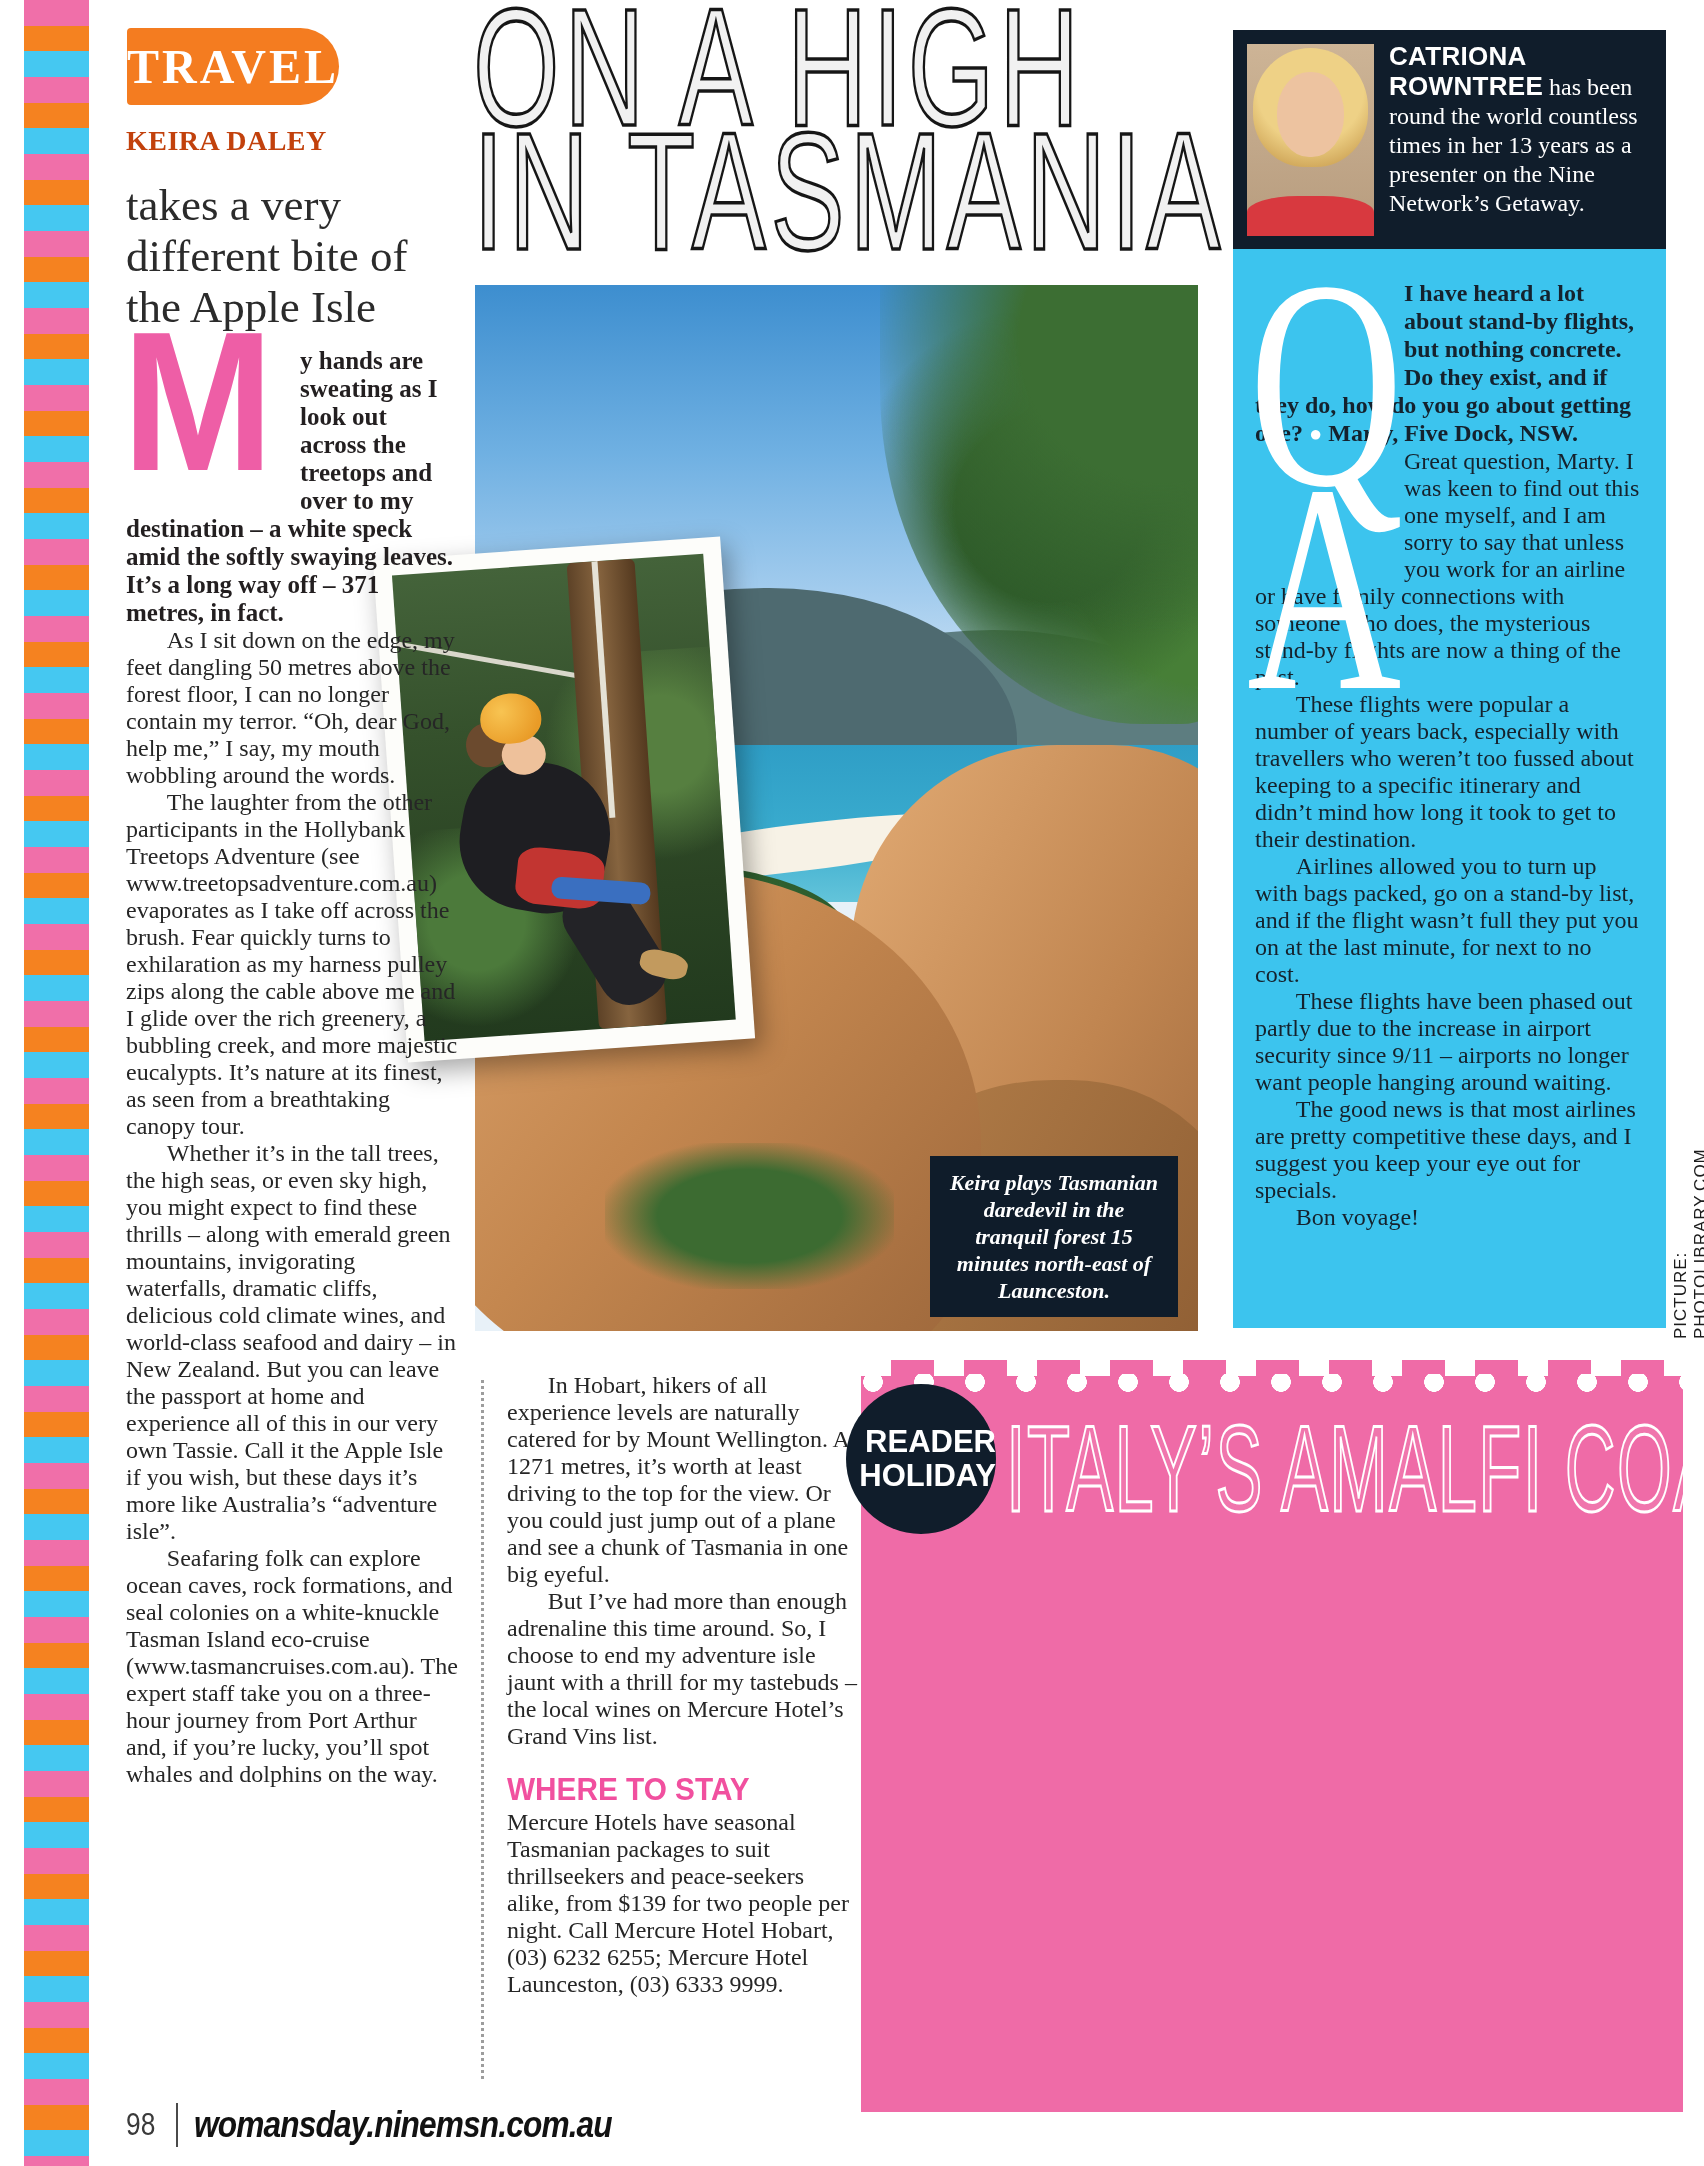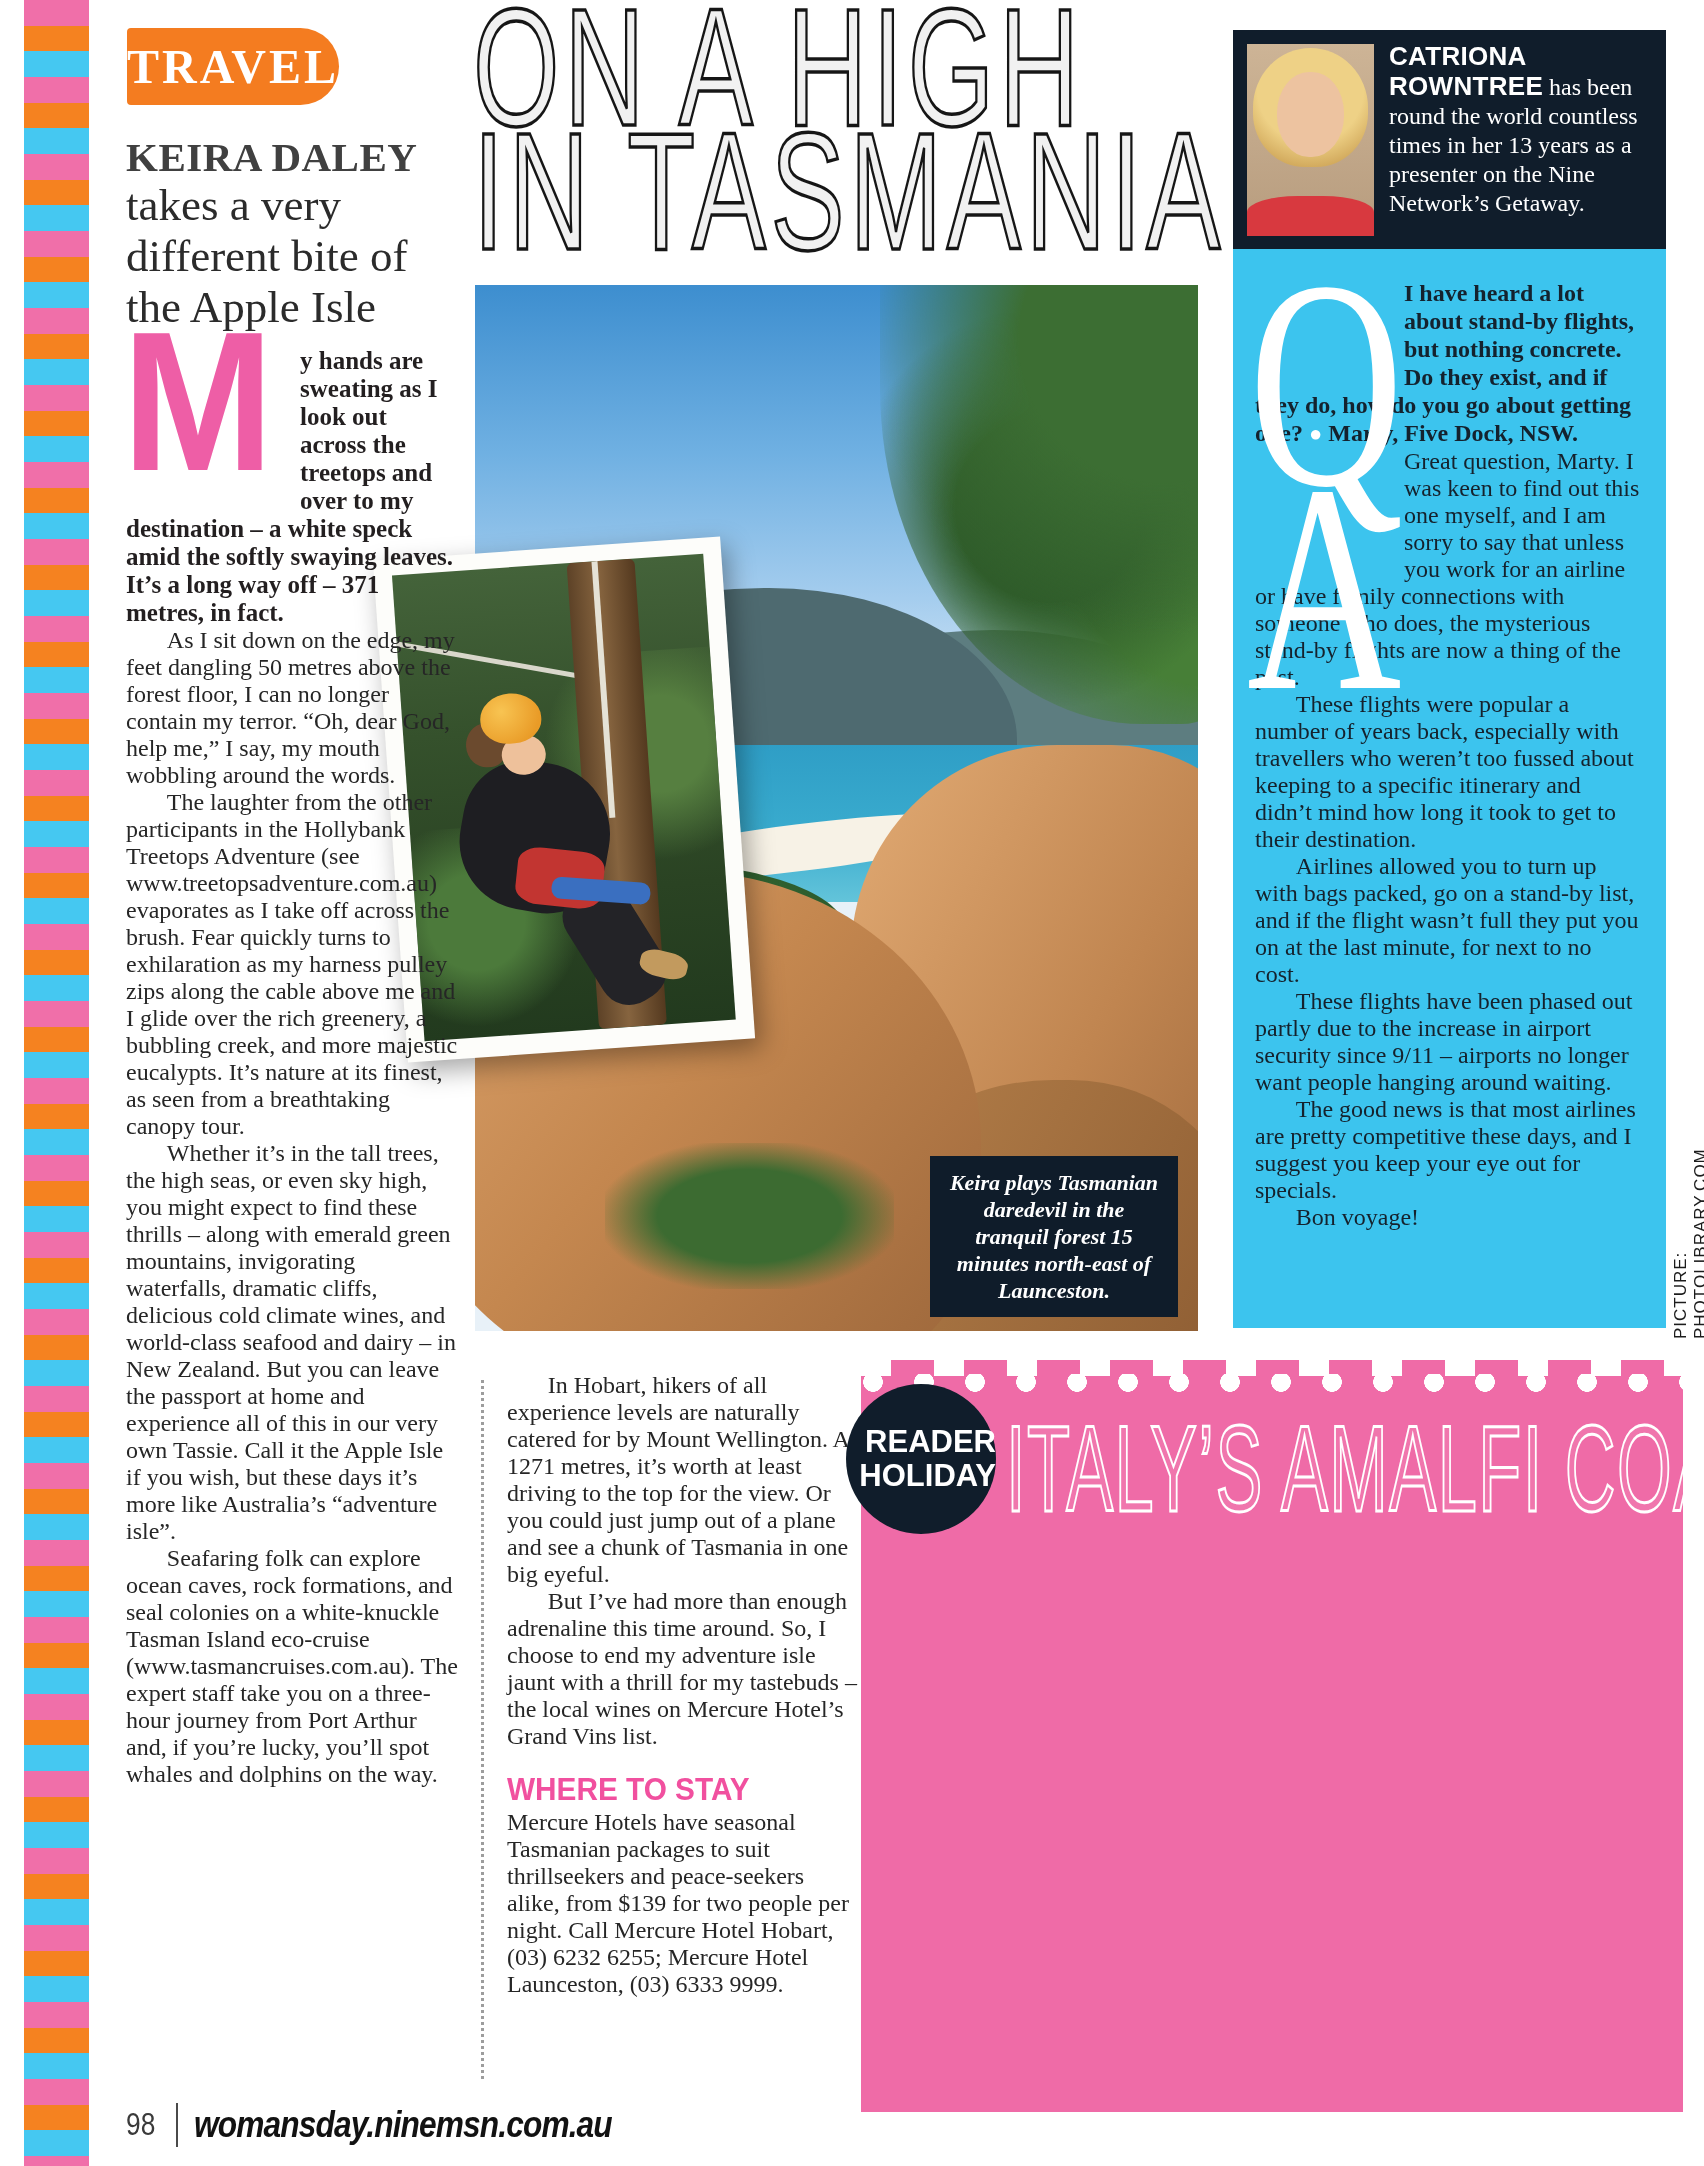--- a/index.html
+++ b/index.html
@@ -11,21 +11,21 @@
     background:repeating-linear-gradient(180deg,
       #f06fa9 0 26px,#f58220 26px 51px,#45c8f1 51px 77px);}
 
   
   .travel-badge{position:absolute;left:127px;top:28px;width:212px;height:77px;
     background:#f47c20;border-radius:4px 39px 39px 4px;color:#fff;
     font-family:"Liberation Serif",serif;font-weight:bold;font-size:48px;letter-spacing:3px;
     display:flex;align-items:center;justify-content:center;}
 
   
-  .byline-name{position:absolute;left:126px;top:133px;font-weight:bold;font-size:41px;color:#404040;letter-spacing:0.5px;}
+  .byline-name{position:absolute;left:126px;top:125px;font-weight:bold;font-size:28px;color:#c2410c;letter-spacing:0.5px;}
   .byline-tail{position:absolute;left:126px;top:180px;width:342px;font-size:45px;line-height:51px;color:#2b2b2b;}
 
   
   .main-title{position:absolute;left:473px;top:6px;font-family:"Liberation Sans",sans-serif;
     font-weight:100;font-size:117px;line-height:87px;letter-spacing:5px;white-space:nowrap;
     transform:scale(.95,1.42);transform-origin:top left;
     color:rgba(20,20,20,.06);-webkit-text-stroke:2.4px #161616;}
   .main-title span{display:block;}
 
   

